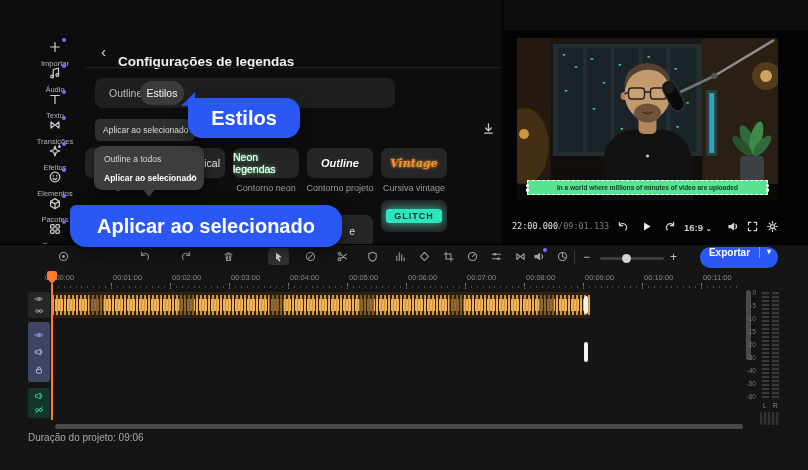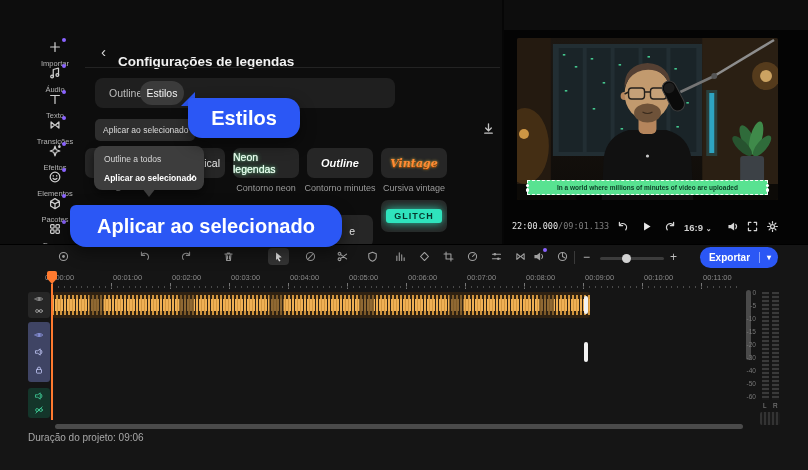--- a/index.html
+++ b/index.html
@@ -70,21 +70,21 @@
   
   .tl-bg{position:absolute;left:0;top:244px;width:808px;height:226px;background:#151515;border-top:1px solid #000;}
   .ticon-btn{position:absolute;top:250px;cursor:pointer;}
   .ticon-btn svg{width:13px;height:13px;stroke:#9f9f9f;fill:none;stroke-width:1.3;stroke-linecap:round;stroke-linejoin:round;}
   .sel-pill{background:#343434;border-radius:4px;padding:2px 4px;margin:-2px -4px;}
   .sel-pill svg{stroke:#e8e8e8;}
   .zoom-minus,.zoom-plus{position:absolute;top:250px;font-size:12px;color:#bdbdbd;cursor:pointer;}
   .zslider{position:absolute;left:600px;top:257px;width:64px;height:3px;background:#3c3c3c;border-radius:2px;cursor:pointer;}
   .zthumb{position:absolute;left:22px;top:-3px;width:9px;height:9px;border-radius:50%;background:#d2d2d2;}
   .export-btn{position:absolute;left:700px;top:247px;width:78px;height:21px;background:#2b57f5;border-radius:11px;
-              color:#fff;font-size:10px;font-weight:bold;display:flex;align-items:center;cursor:pointer;}
+              color:#fff;font-size:10px;font-weight:bold;display:flex;cursor:pointer;}
   .export-btn .lbl{flex:1;text-align:center;}
   .export-btn .sep{width:1px;height:11px;background:rgba(255,255,255,.45);}
   .export-btn .chv{width:18px;text-align:center;font-size:8px;}
   
   .ruler{position:absolute;left:0;top:271px;width:745px;height:19px;cursor:pointer;}
   .rl{position:absolute;top:2px;font-size:7.5px;color:#8a8a8a;white-space:nowrap;}
   .ticks-min{position:absolute;left:52px;top:12px;width:690px;height:6px;
      background:repeating-linear-gradient(90deg,#777 0 1px,transparent 1px 59px);}
   .ticks-dot{position:absolute;left:52px;top:15px;width:690px;height:2px;
      background:repeating-linear-gradient(90deg,#4a4a4a 0 1px,transparent 1px 5.9px);}
@@ -217,21 +217,21 @@
     <div class="style-card" style="left:159px;top:148px;justify-content:flex-end;padding-right:5px;box-sizing:border-box">
       <span class="prev-plain">tical</span>
     </div>
     <div class="style-card" style="left:233px;top:148px">
       <span class="prev-neon">Neon legendas</span>
     </div>
     <span class="style-caption" style="left:221px;top:183px">Contorno neon</span>
     <div class="style-card" style="left:307px;top:148px">
       <span class="prev-outline">Outline</span>
     </div>
-    <span class="style-caption" style="left:295px;top:183px">Contorno minutes</span>
+    <span class="style-caption" style="left:295px;top:183px">Contorno projeto</span>
     <div class="style-card" style="left:381px;top:148px">
       <span class="prev-vintage">Vintage</span>
     </div>
     <span class="style-caption" style="left:369px;top:183px">Cursiva vintage</span>
 
     <div class="style-card" style="left:307px;top:215px;height:32px;justify-content:flex-end;padding-right:18px;box-sizing:border-box">
       <span class="prev-plain">e</span>
     </div>
     <div class="style-card" style="left:381px;top:200px;height:32px">
       <span class="prev-glitch">GLITCH</span>

